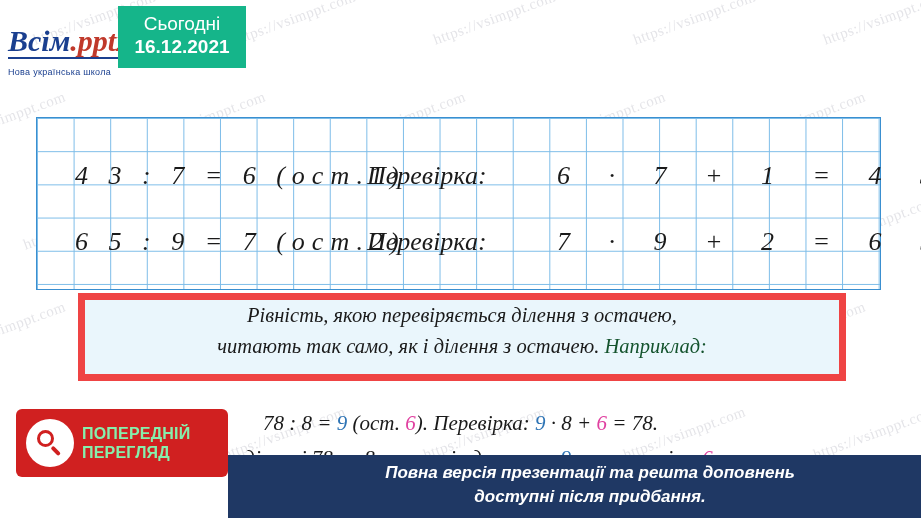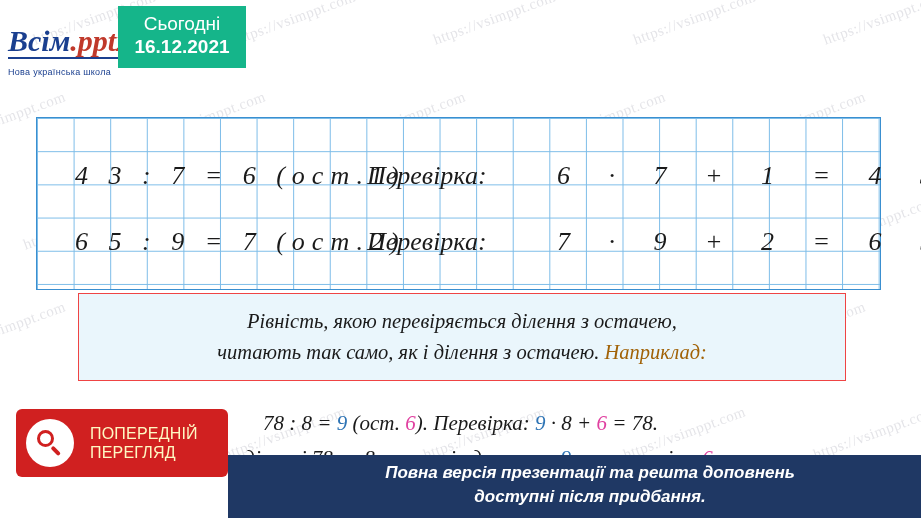--- a/index.html
+++ b/index.html
@@ -140,32 +140,31 @@
   .mr-check { position: absolute; left: 330px; }
   .mr-right { position: absolute; left: 520px; }
   .sp { letter-spacing: 7px; }
   .spwide { letter-spacing: 16px; }
   
   .rule-box {
     position: absolute;
     left: 78px; top: 293px;
     width: 768px; height: 88px;
     background: #eaf6fc;
-    border: 1px solid #ef4444;
+    border: 7px solid #ef4444;
     z-index: 8;
     box-sizing: border-box;
     text-align: center;
     font-family: "Liberation Serif", serif;
     font-style: italic;
     font-size: 20.5px;
     color: #1a1a1a;
-    padding-top: 12px;
     line-height: 31px;
   }
-  .rule-box .blue { color: #a16207; }
+  .rule-box .blue { color: #14532d; }
   
   .ex-line {
     position: absolute;
     left: 0;
     width: 921px;
     text-align: center;
     font-family: "Liberation Serif", serif;
     font-style: italic;
     font-size: 21px;
     color: #1a1a1a;
@@ -213,25 +212,25 @@
   .magnifier .handle {
     position: absolute;
     left: 15px; top: 15px;
     width: 11px; height: 3.5px;
     background: #d02020;
     transform: rotate(45deg);
     transform-origin: left center;
     border-radius: 2px;
   }
   .preview-text {
-    color: #fef9c3;
-    font-weight: normal;
+    color: #86efac;
+    font-weight: bold;
     font-size: 16px;
     line-height: 19px;
-    margin-left: 16px;
+    margin-left: 8px;
     letter-spacing: 0.2px;
   }
   
   .bottom-banner {
     position: absolute;
     left: 228px; top: 455px;
     width: 693px; height: 63px;
     background: #1f3864;
     z-index: 19;
     color: #ffffff;

